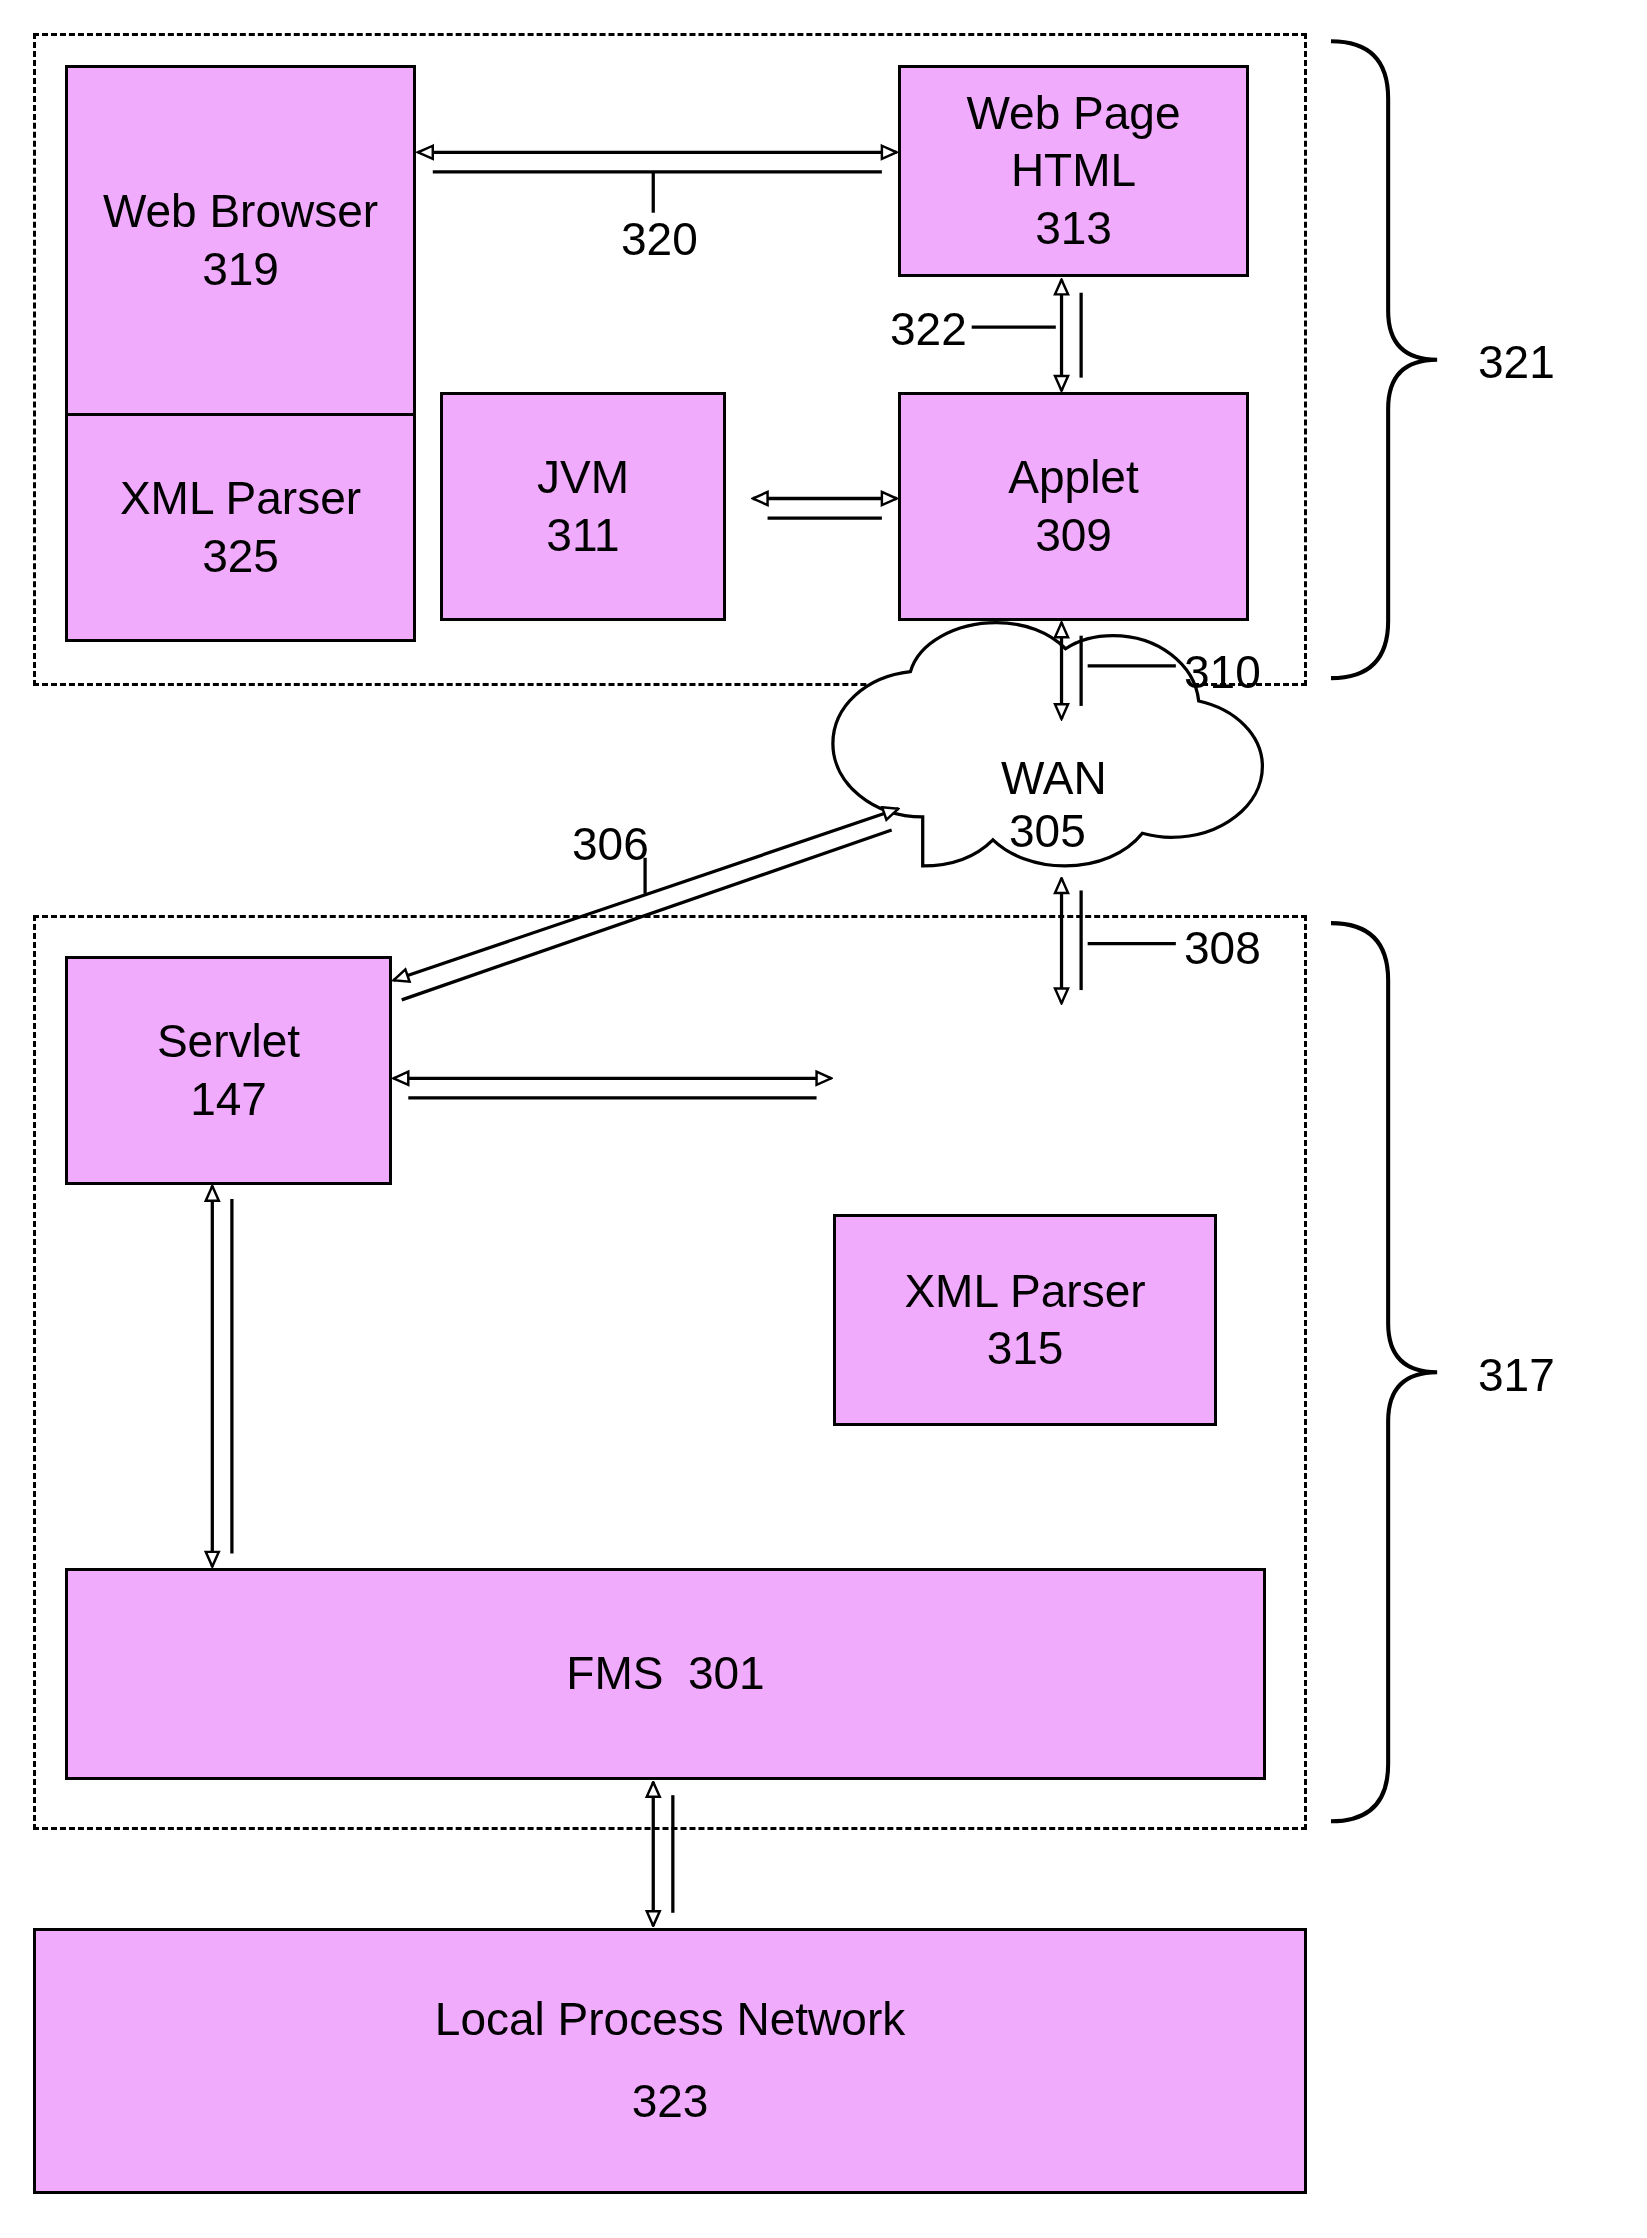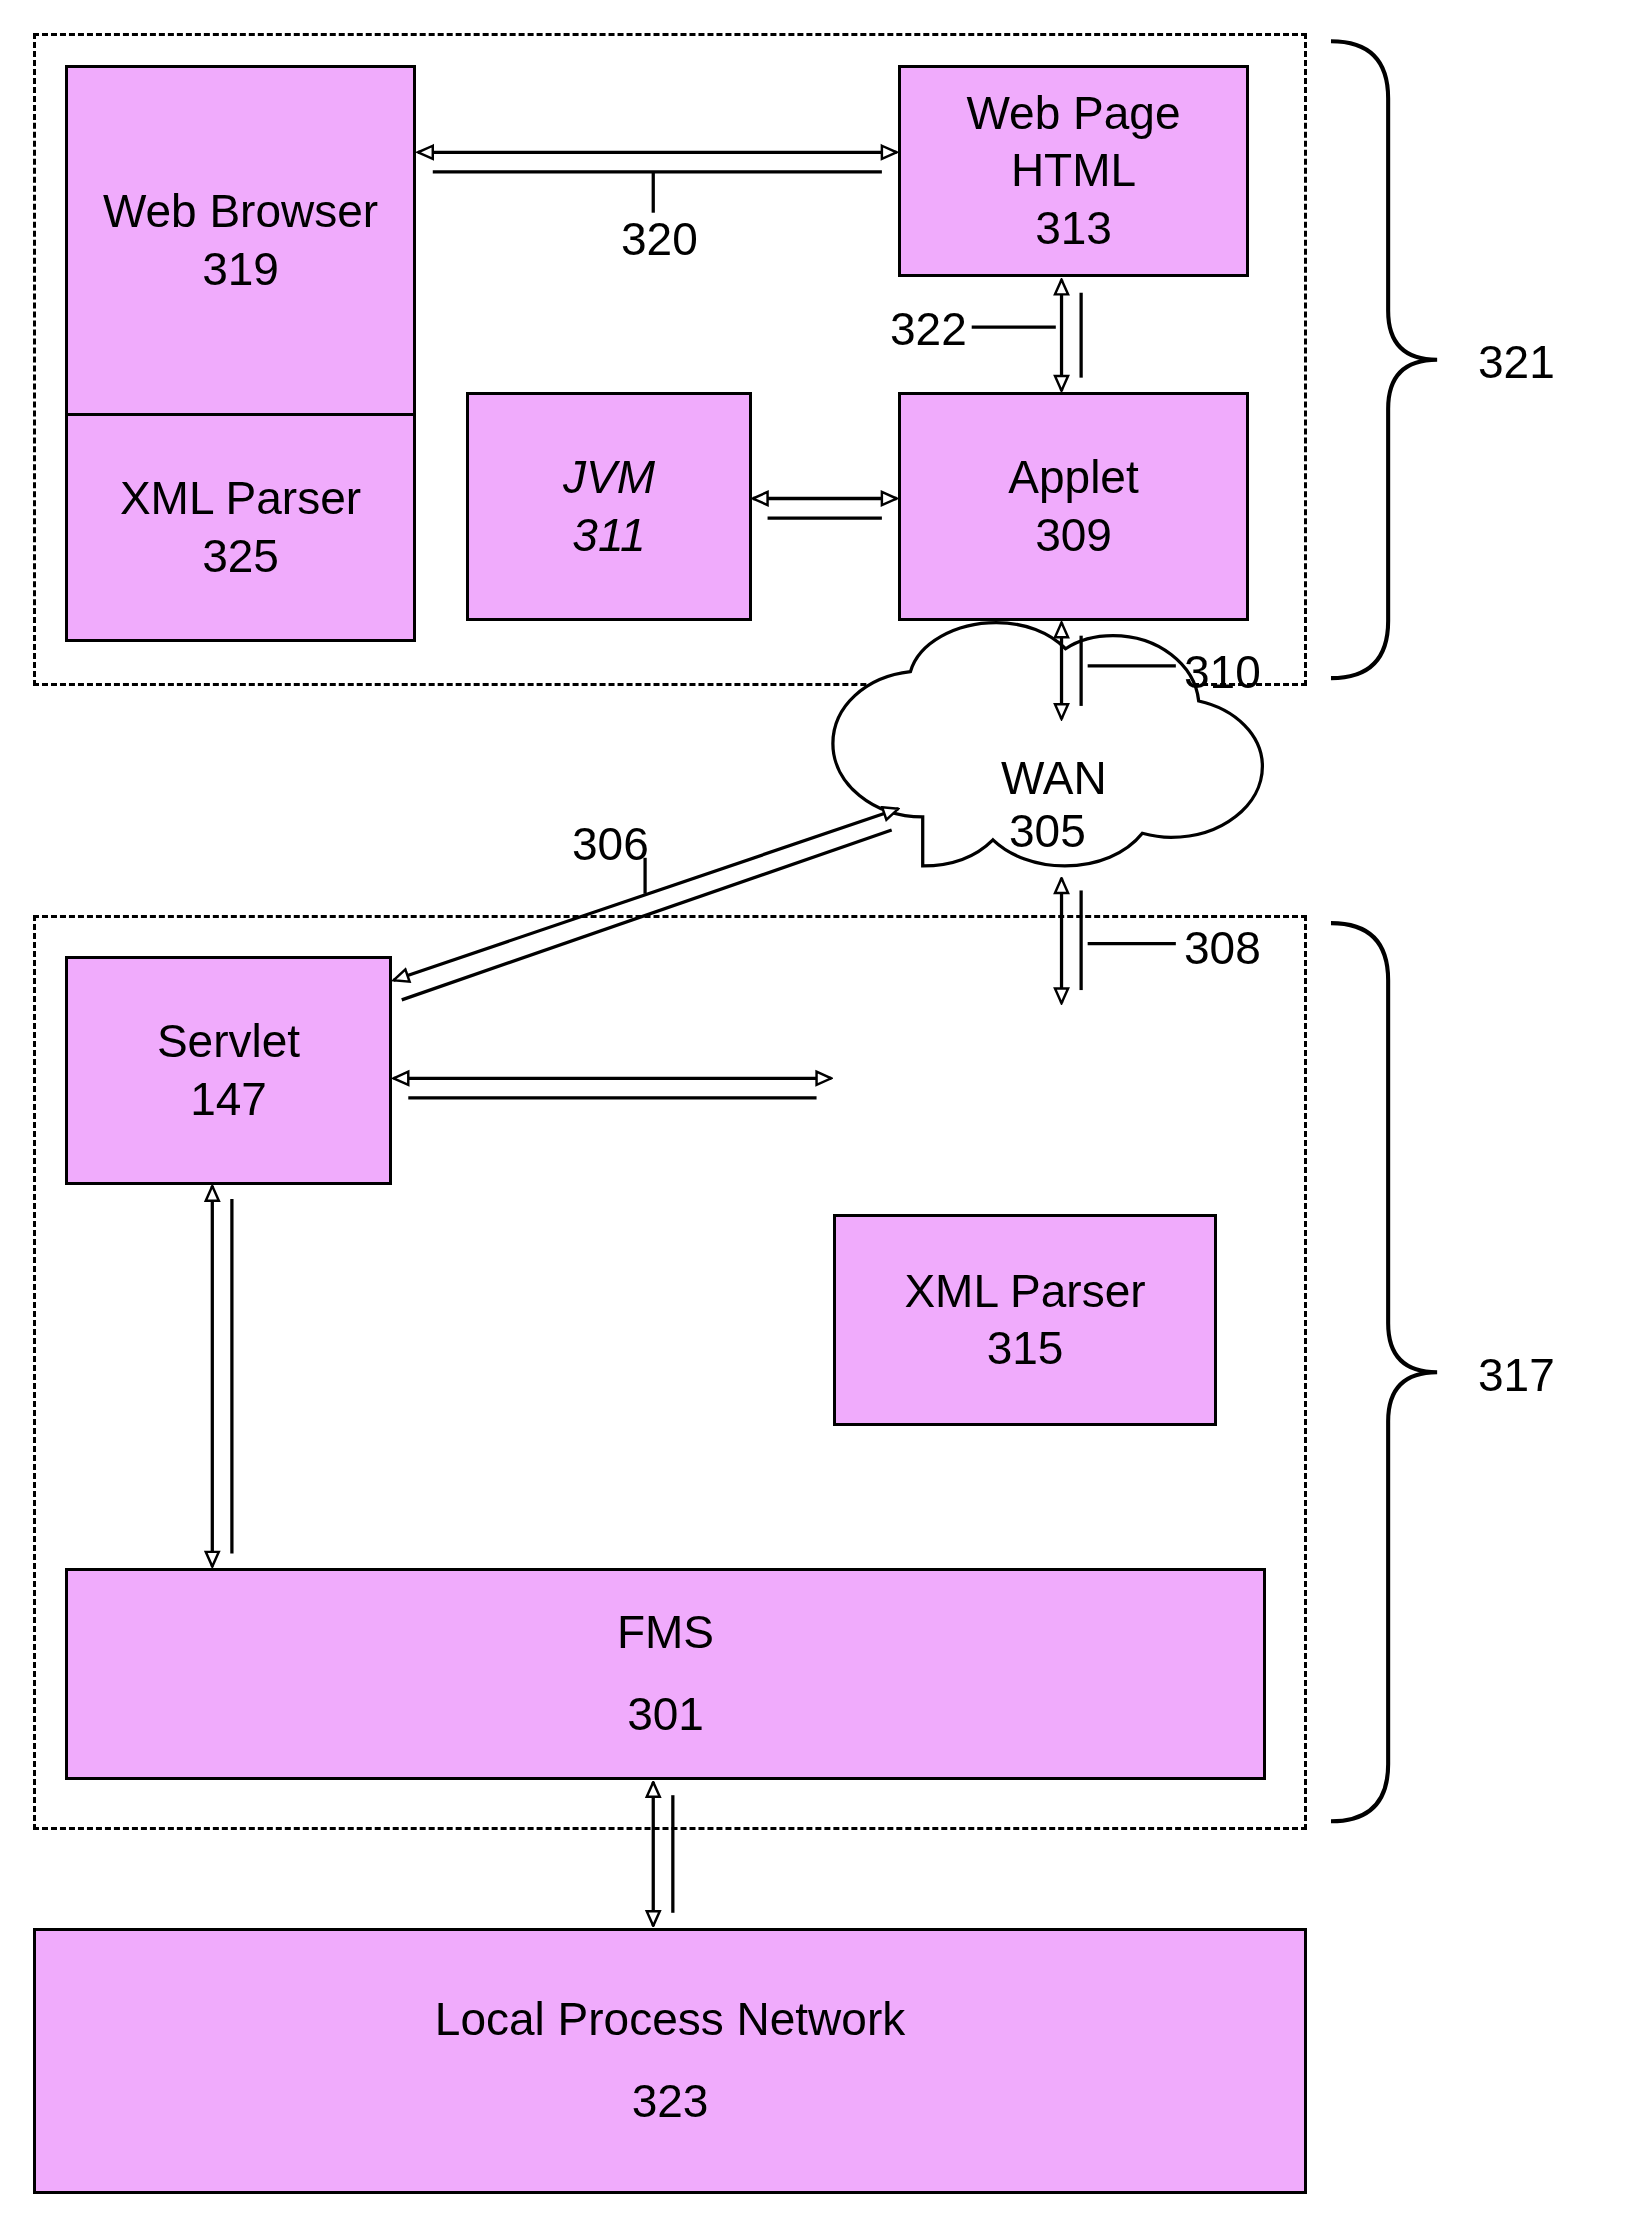--- a/index.html
+++ b/index.html
@@ -62,21 +62,21 @@
   <div class="box" style="left:65px; top:65px; width:351px; height:351px;">
     <span class="t">Web Browser</span>
     <span class="n">319</span>
   </div>
 
   <div class="box" style="left:65px; top:413px; width:351px; height:229px;">
     <span class="t">XML Parser</span>
     <span class="n">325</span>
   </div>
 
-  <div class="box" style="left:466px; top:392px; width:286px; height:229px;font-style:italic;">
+  <div class="box" style="left:440px; top:392px; width:286px; height:229px;">
     <span class="t">JVM</span>
     <span class="n">311</span>
   </div>
 
   <div class="box" style="left:898px; top:65px; width:351px; height:212px;">
     <span class="t">Web Page HTML</span>
     <span class="n">313</span>
   </div>
 
   <div class="box" style="left:898px; top:392px; width:351px; height:229px;">
@@ -108,21 +108,21 @@
     <span class="t">Servlet</span>
     <span class="n">147</span>
   </div>
 
 
   <div class="box" style="left:833px; top:1214px; width:384px; height:212px;">
     <span class="t">XML Parser</span>
     <span class="n">315</span>
   </div>
 
-  <div class="box" style="left:65px; top:1568px; width:1201px; height:212px; flex-direction:column; gap:24.5px;">
+  <div class="box" style="left:65px; top:1568px; width:1201px; height:212px; flex-direction:row; gap:24.5px;">
     <span class="t">FMS</span>
     <span class="n">301</span>
   </div>
 
   <div class="box" style="left:33px; top:1928px; width:1274px; height:266px; flex-direction:column; gap:24.5px;">
     <span class="t">Local Process Network</span>
     <span class="n">323</span>
   </div>
 
   <svg class="overlay" viewBox="0 0 2017 2741" width="1647" height="2239">

